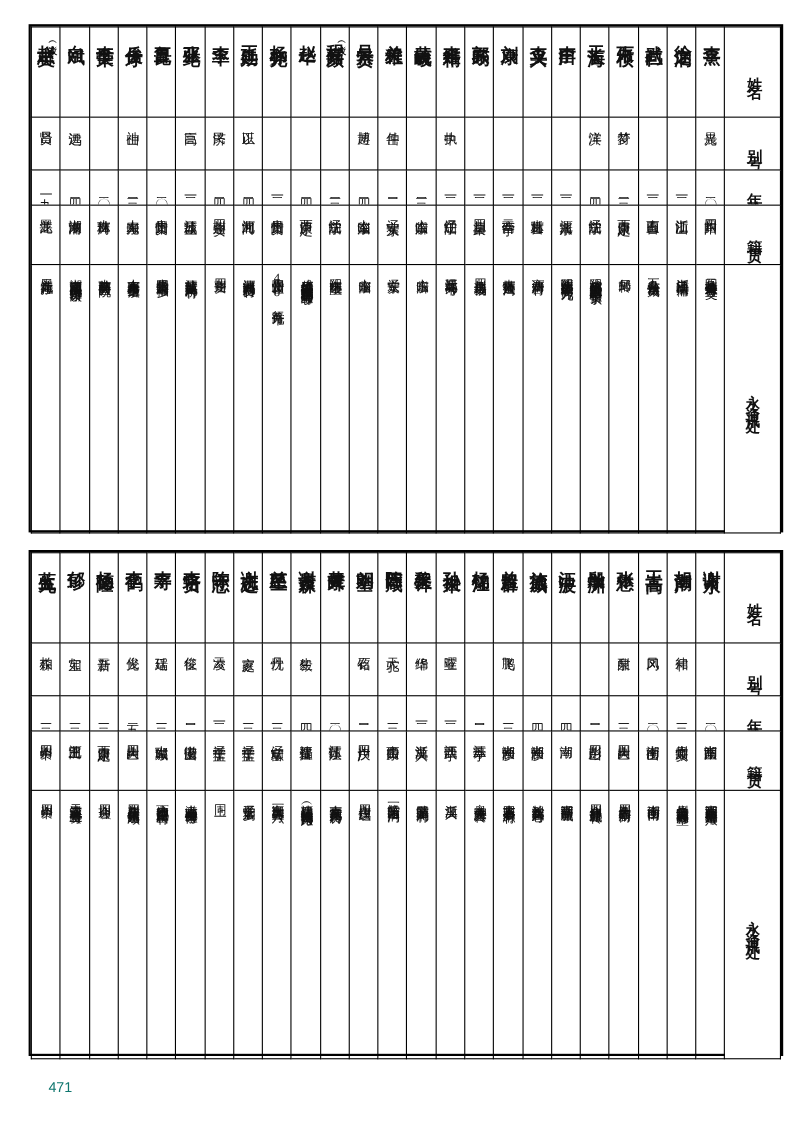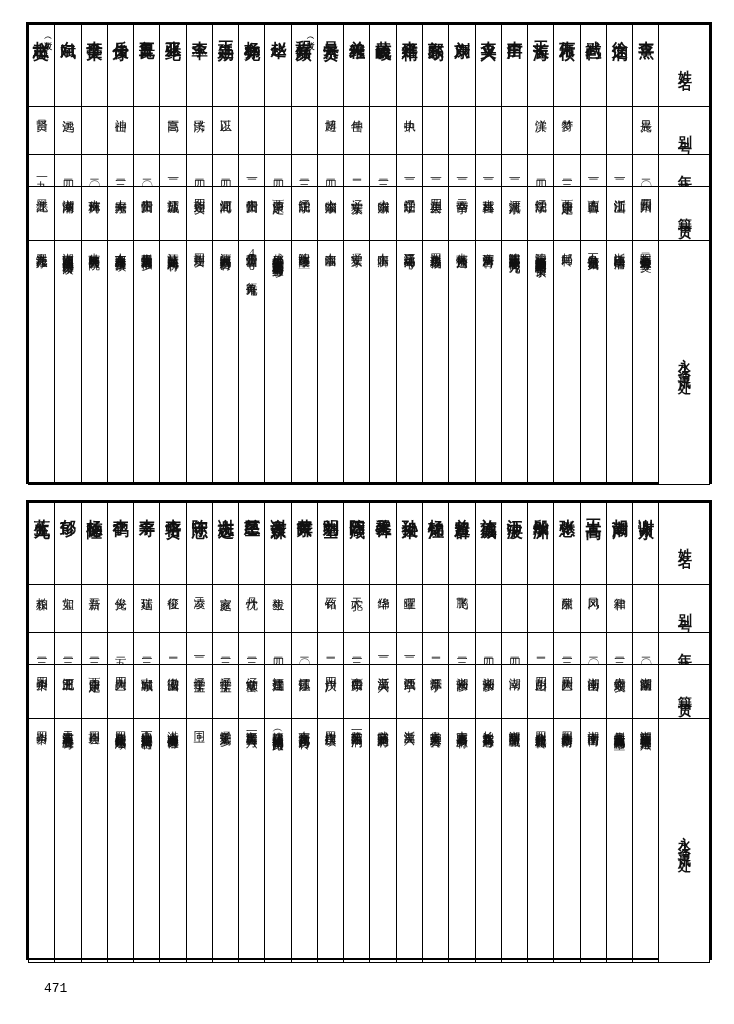--- a/index.html
+++ b/index.html
@@ -87,22 +87,22 @@
     font-size: 8px;
     vertical-align: super;
   }
   .hdr-col { background: #fff; }
 
   .page-number {
     position: absolute;
     left: 44px;
     top: 981px;
     font-size: 13px;
-    font-family: Liberation Mono, monospace;
-    color: #000000;
+    font-family: Liberation Sans, sans-serif;
+    color: #0f766e;
   }
   .name-cell .vt { font-size: 16px; font-weight: bold; letter-spacing: 0.12em; }
 </style>
 </head>
 <body>
 
 <div class="page">
 
   <div class="table-wrap" id="table-top">
     <table class="reg">

